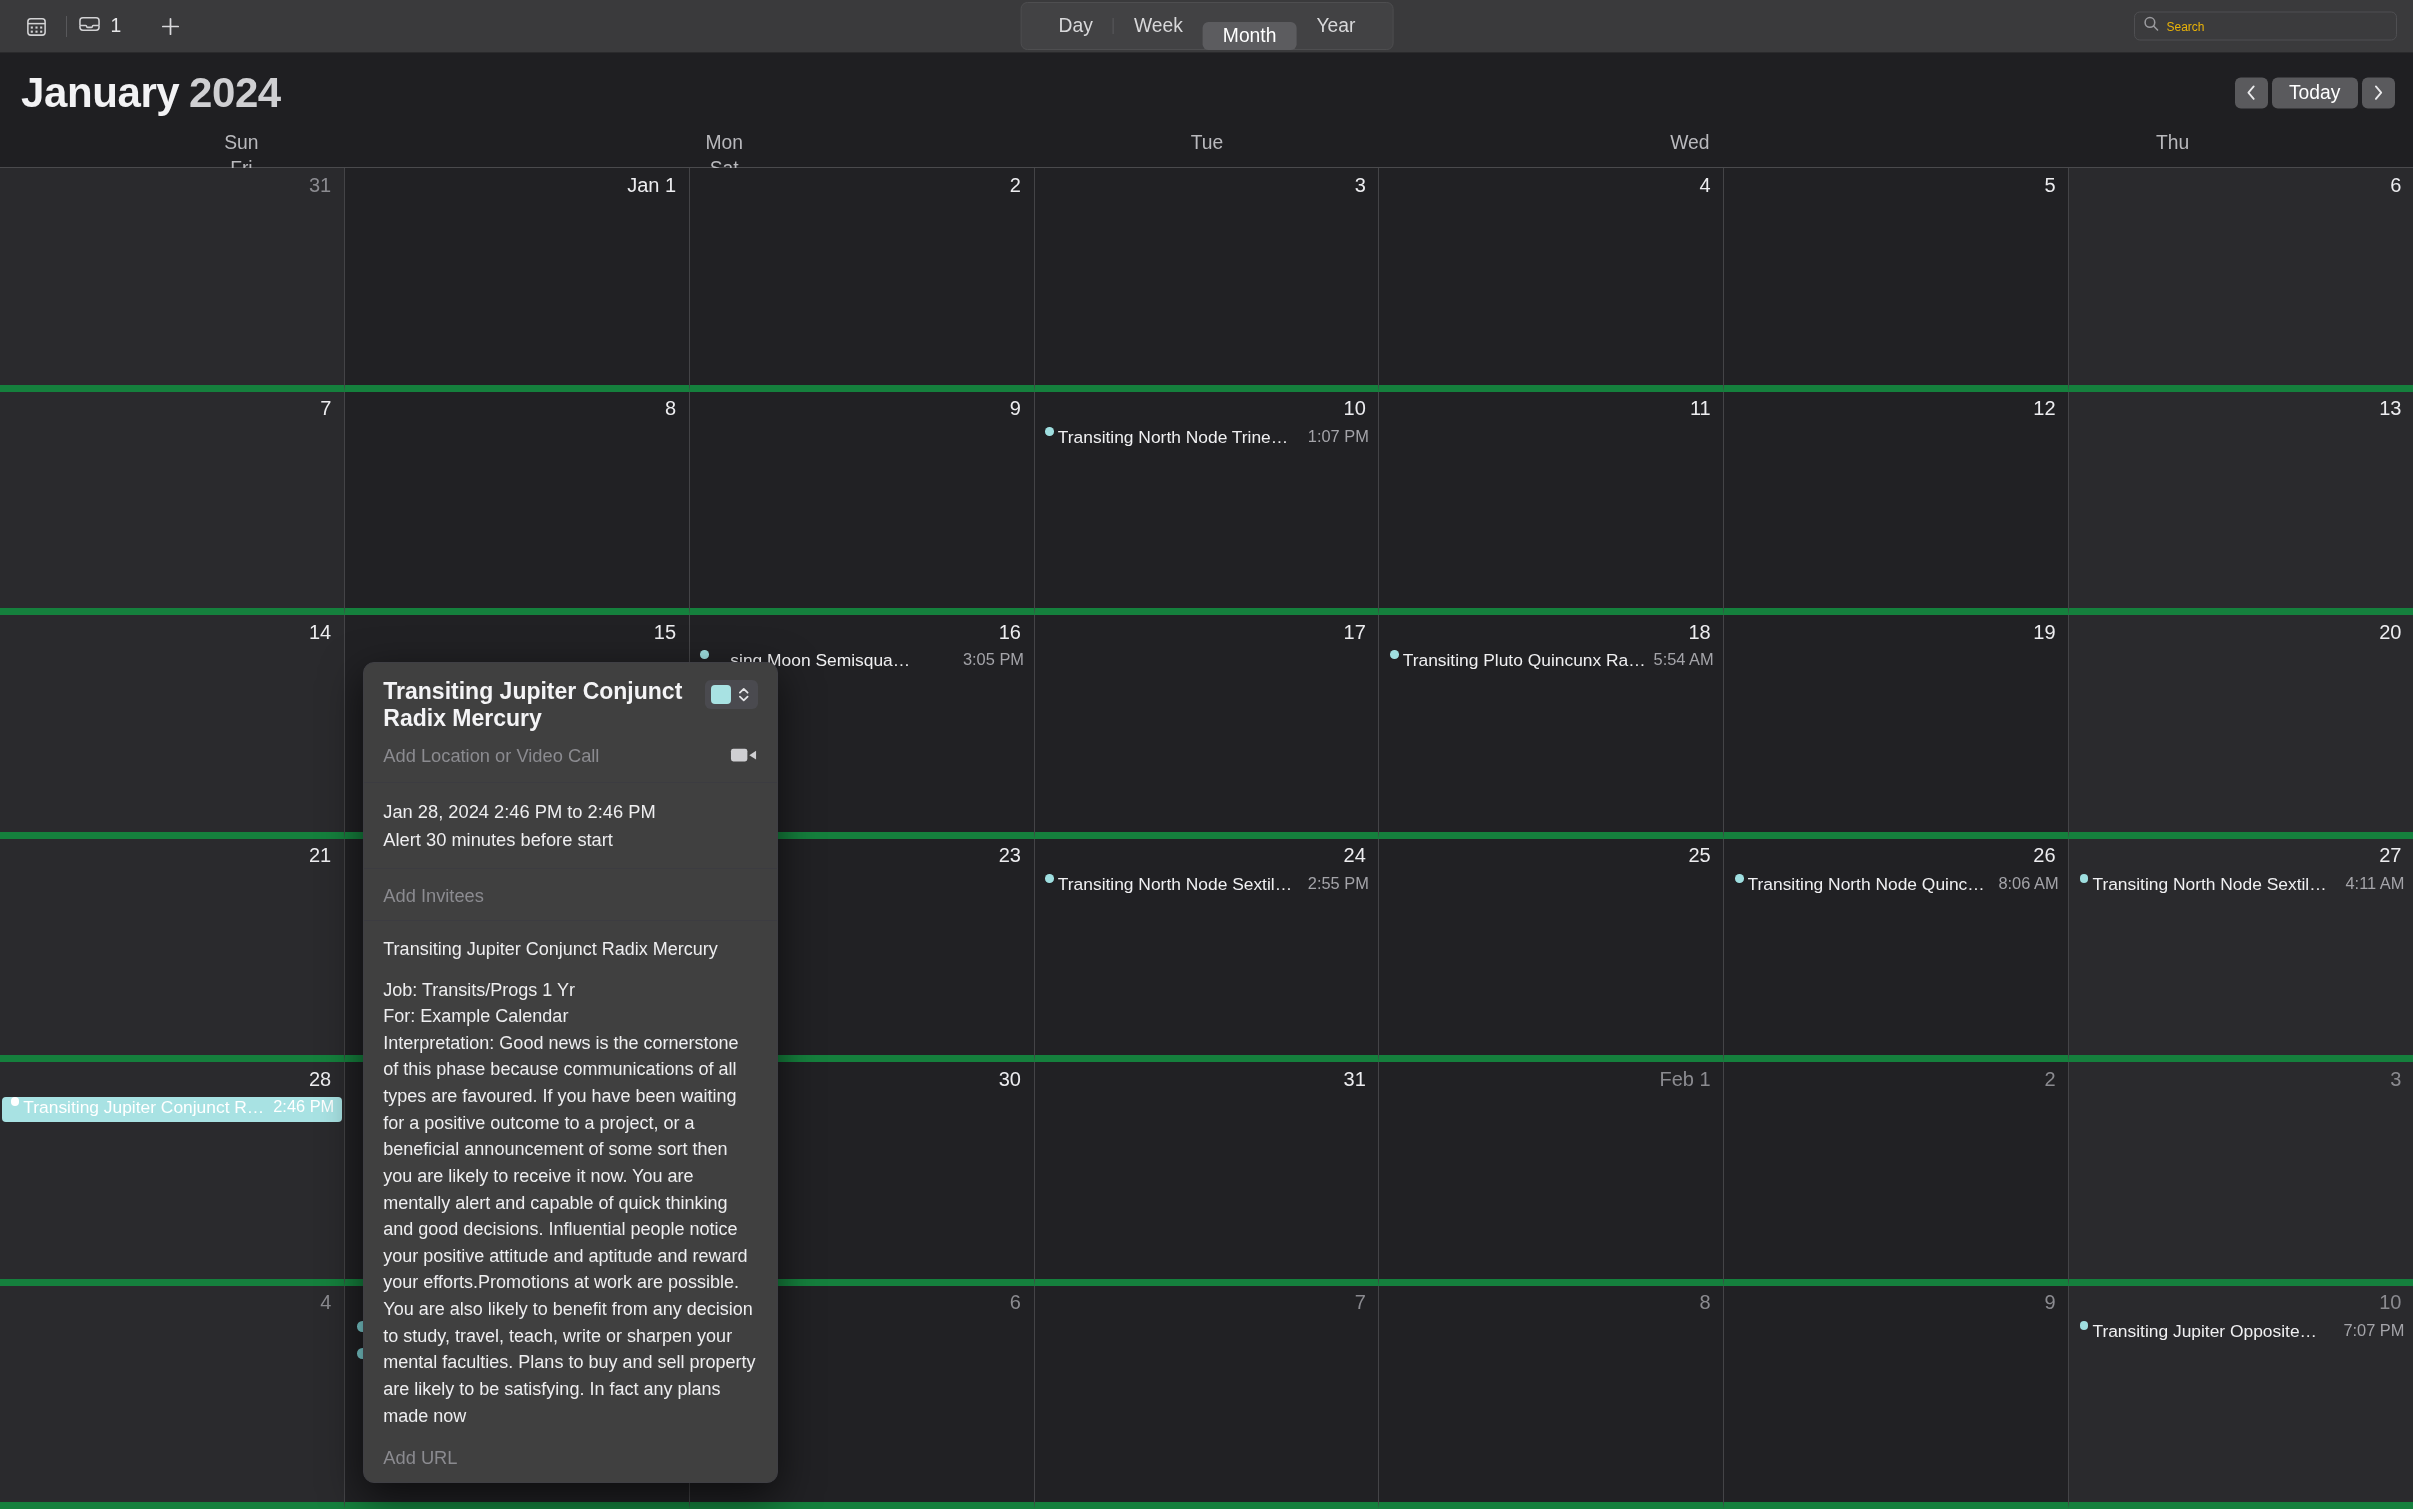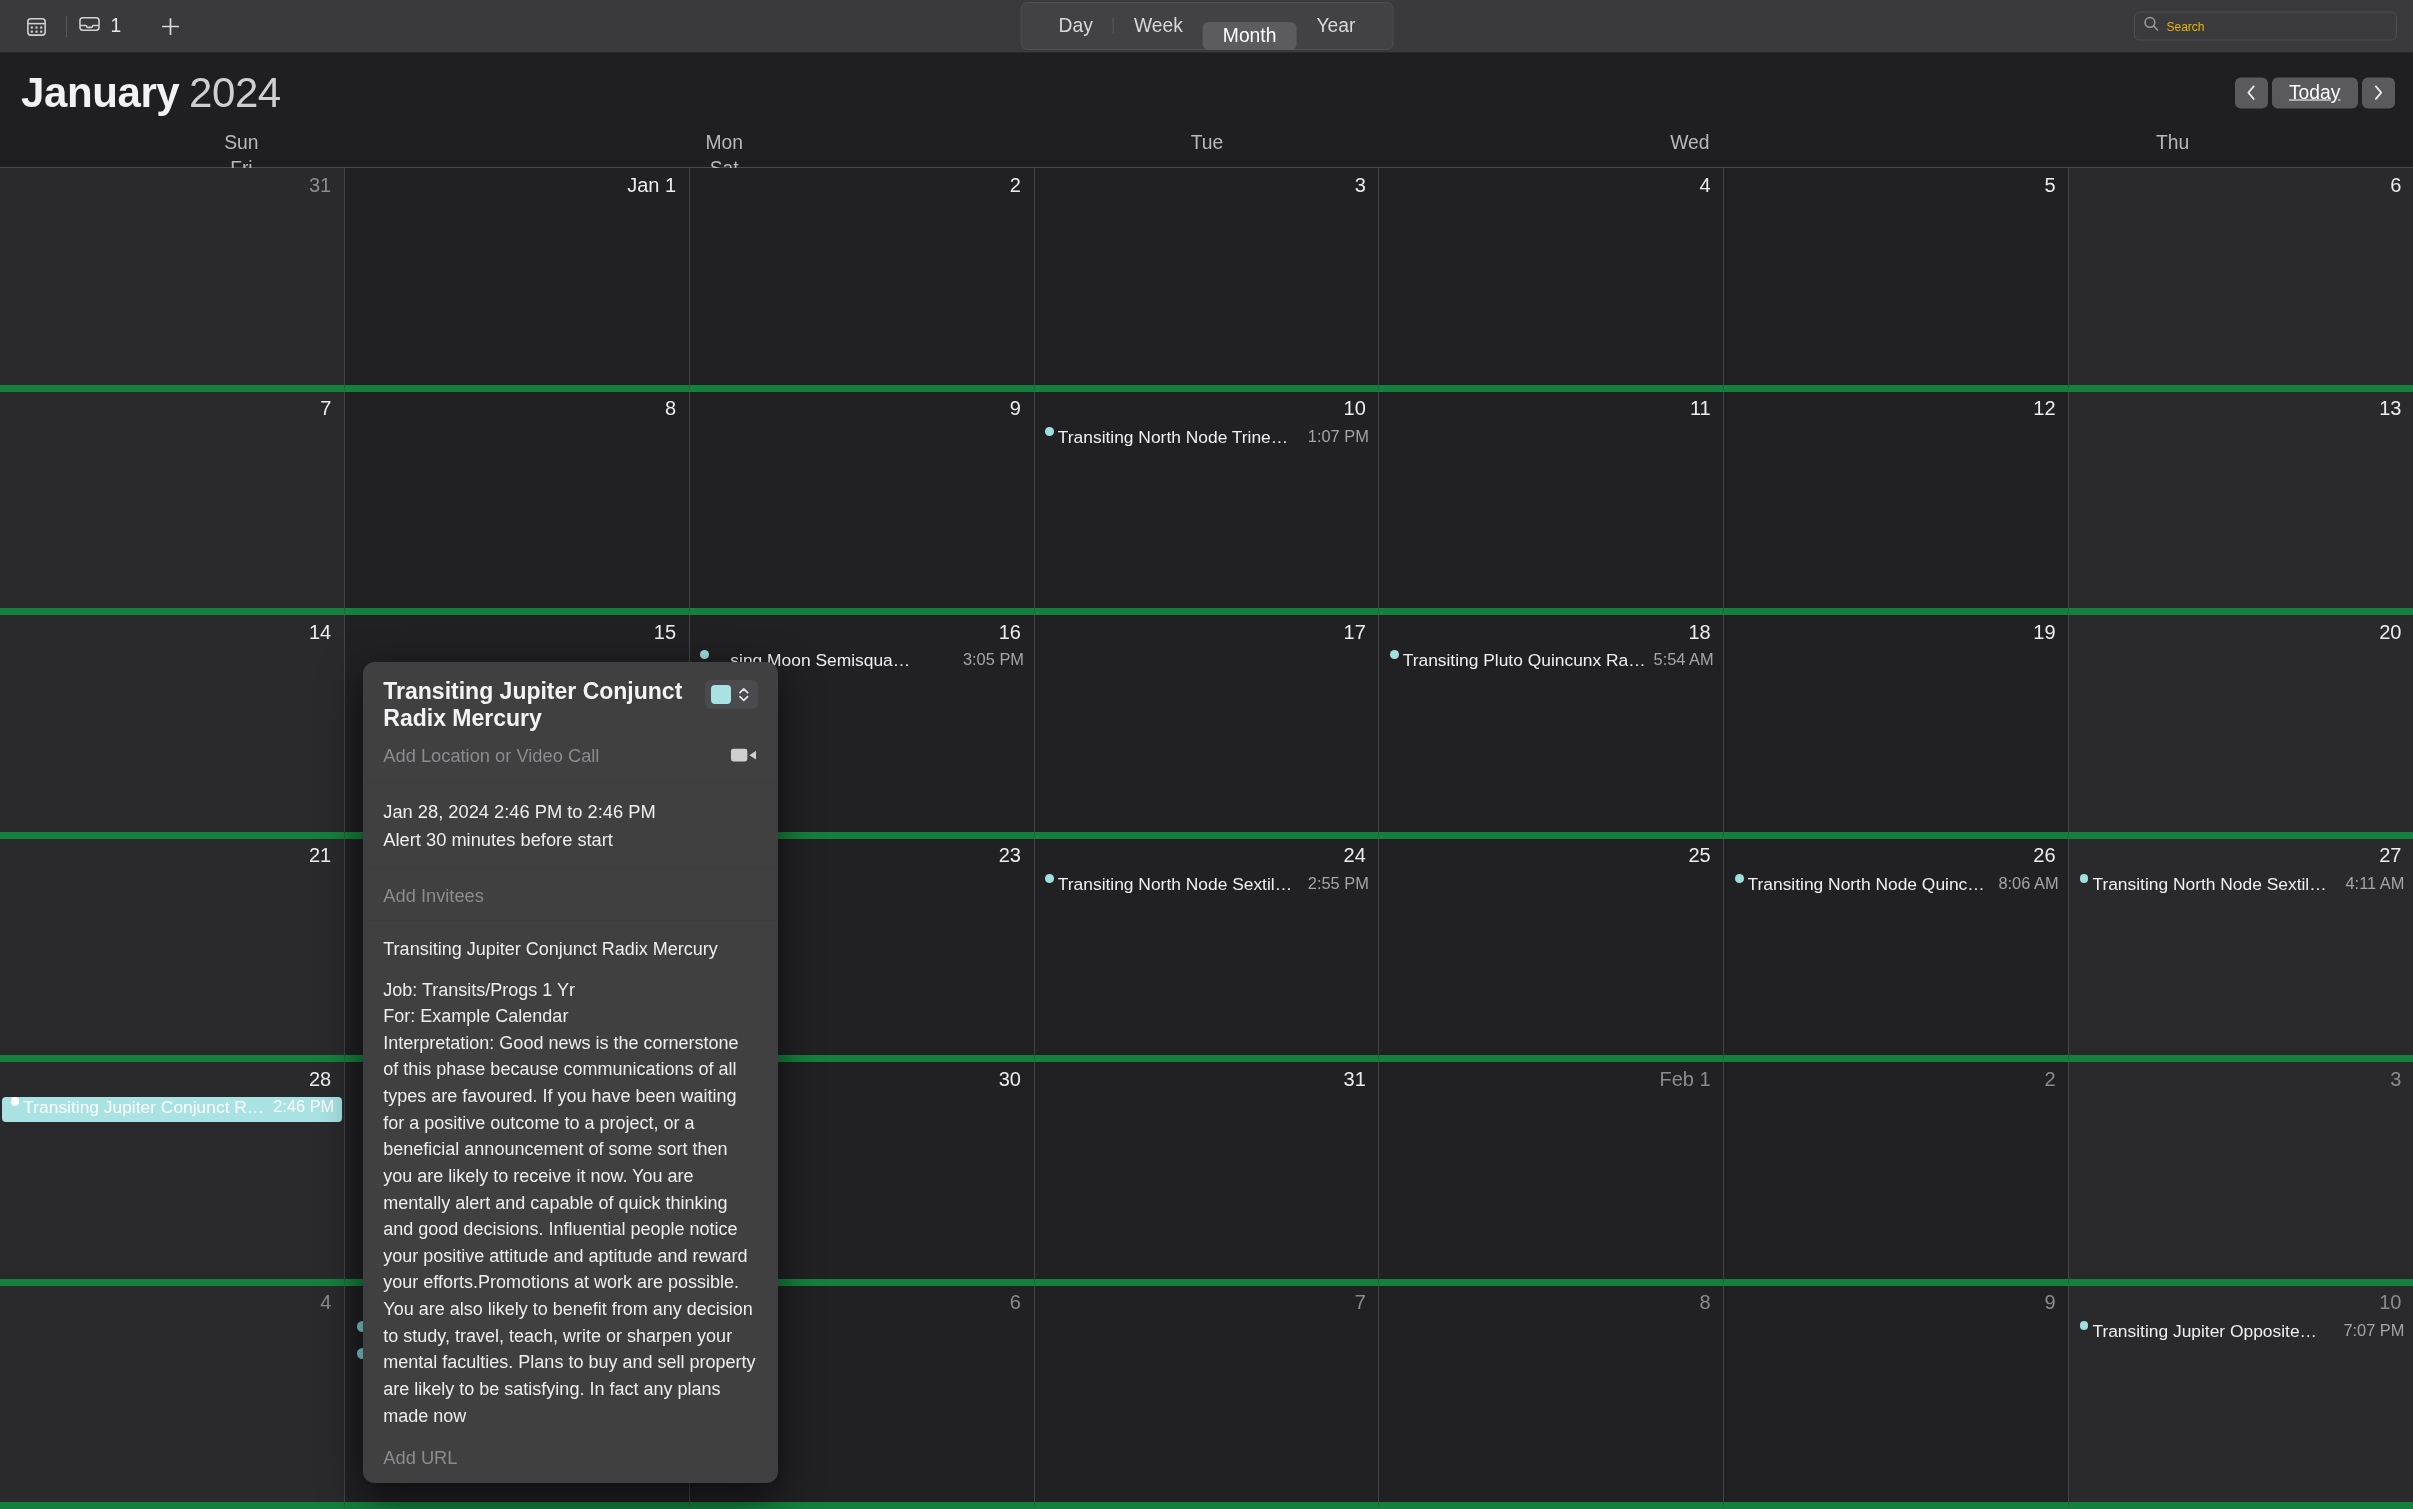--- a/index.html
+++ b/index.html
@@ -69,32 +69,32 @@
   
   .month-head {
     position: relative;
     height: 79px;
     background: #1f1f22;
     display: flex; align-items: center;
     padding-left: 21px;
   }
   .month-title { font-size: 42px; letter-spacing: -0.4px; }
   .month-title .m { font-weight: bold; color: #f2f2f4; }
-  .month-title .y { font-weight: normal; color: #cfcfd2; margin-left: 9.7px; }
+  .month-title .y { font-weight: bold; color: #cfcfd2; margin-left: 9.7px; }
 
   .nav-group {
     position: absolute; right: 19.3px; top: 50%;
     transform: translateY(-50%);
     display: flex; align-items: center; gap: 3.9px;
   }
   .nav-btn {
     background: #5a5a5d; border-radius: 5.8px;
     height: 31px; min-width: 33px;
     display: flex; align-items: center; justify-content: center;
-    color: #e9e9eb; font-size: 19.3px; text-decoration: underline;
+    color: #e9e9eb; font-size: 19.3px;
   }
   .nav-today { padding: 0 17.4px; font-size: 19.3px; color: #fff; }
 
   
   .weekdays {
     display: grid;
     grid-template-columns: repeat(5, 1fr);
     background: #1f1f22;
     height: 35px;
   }

